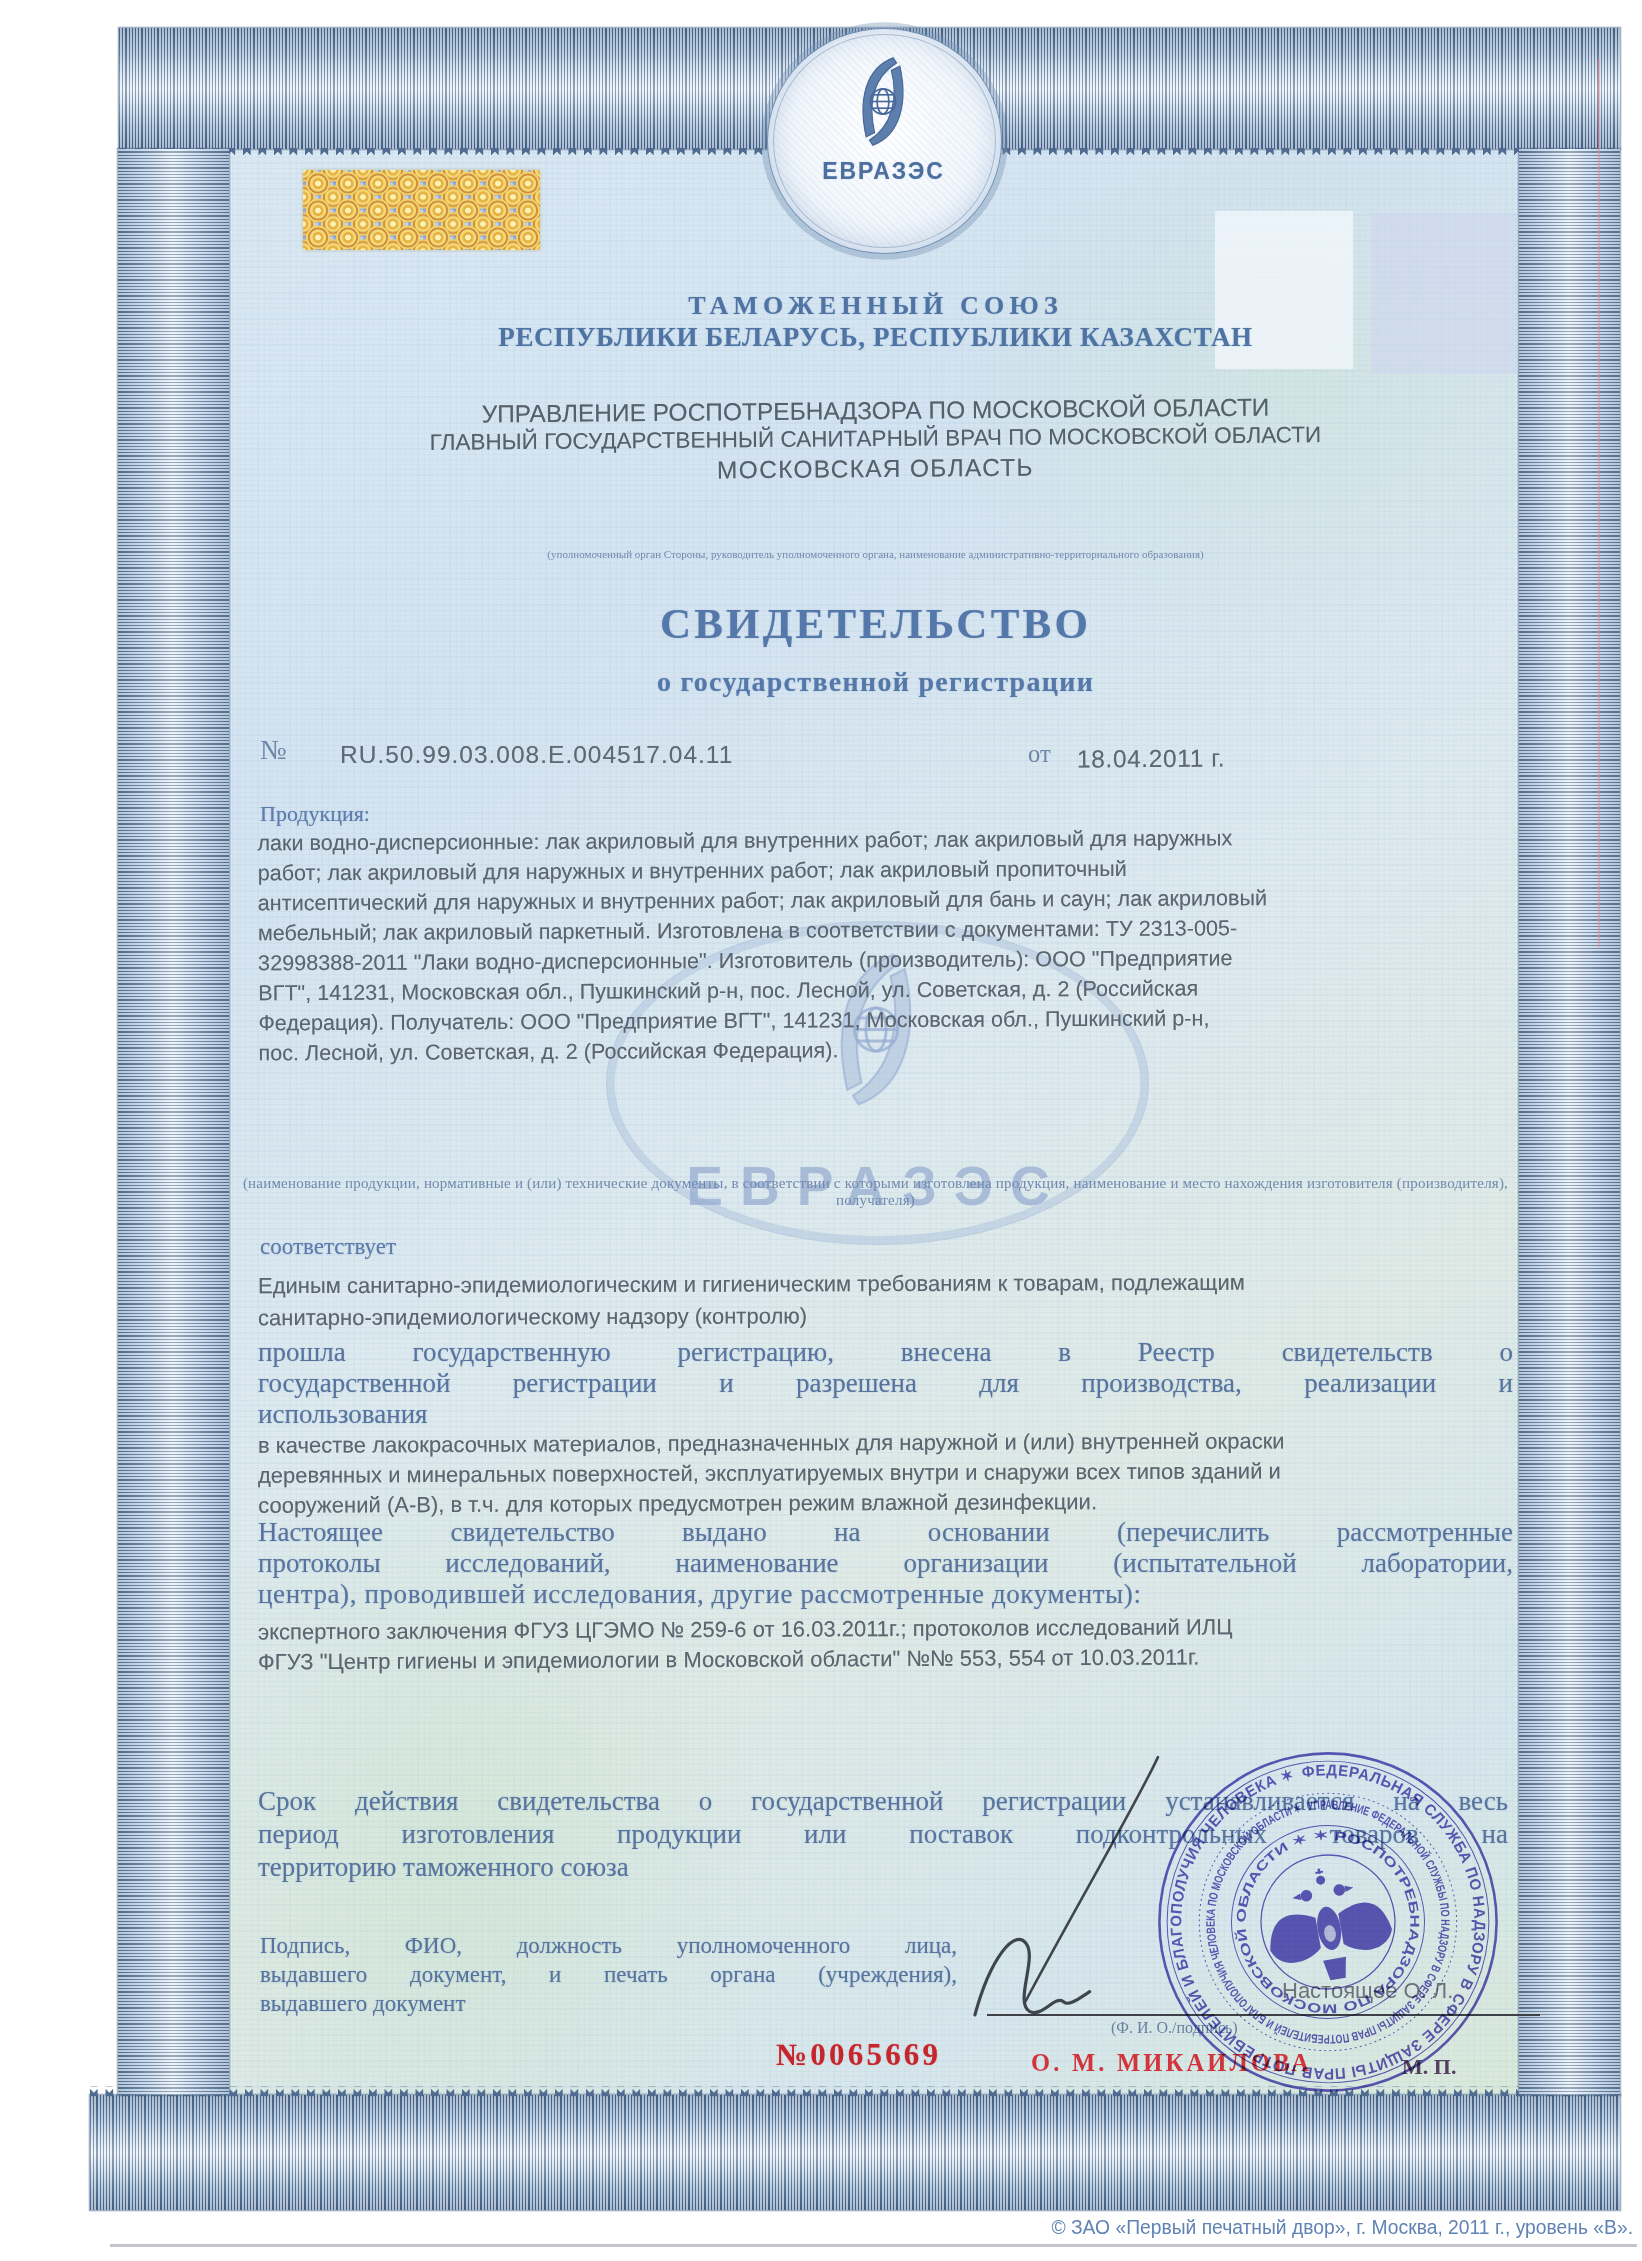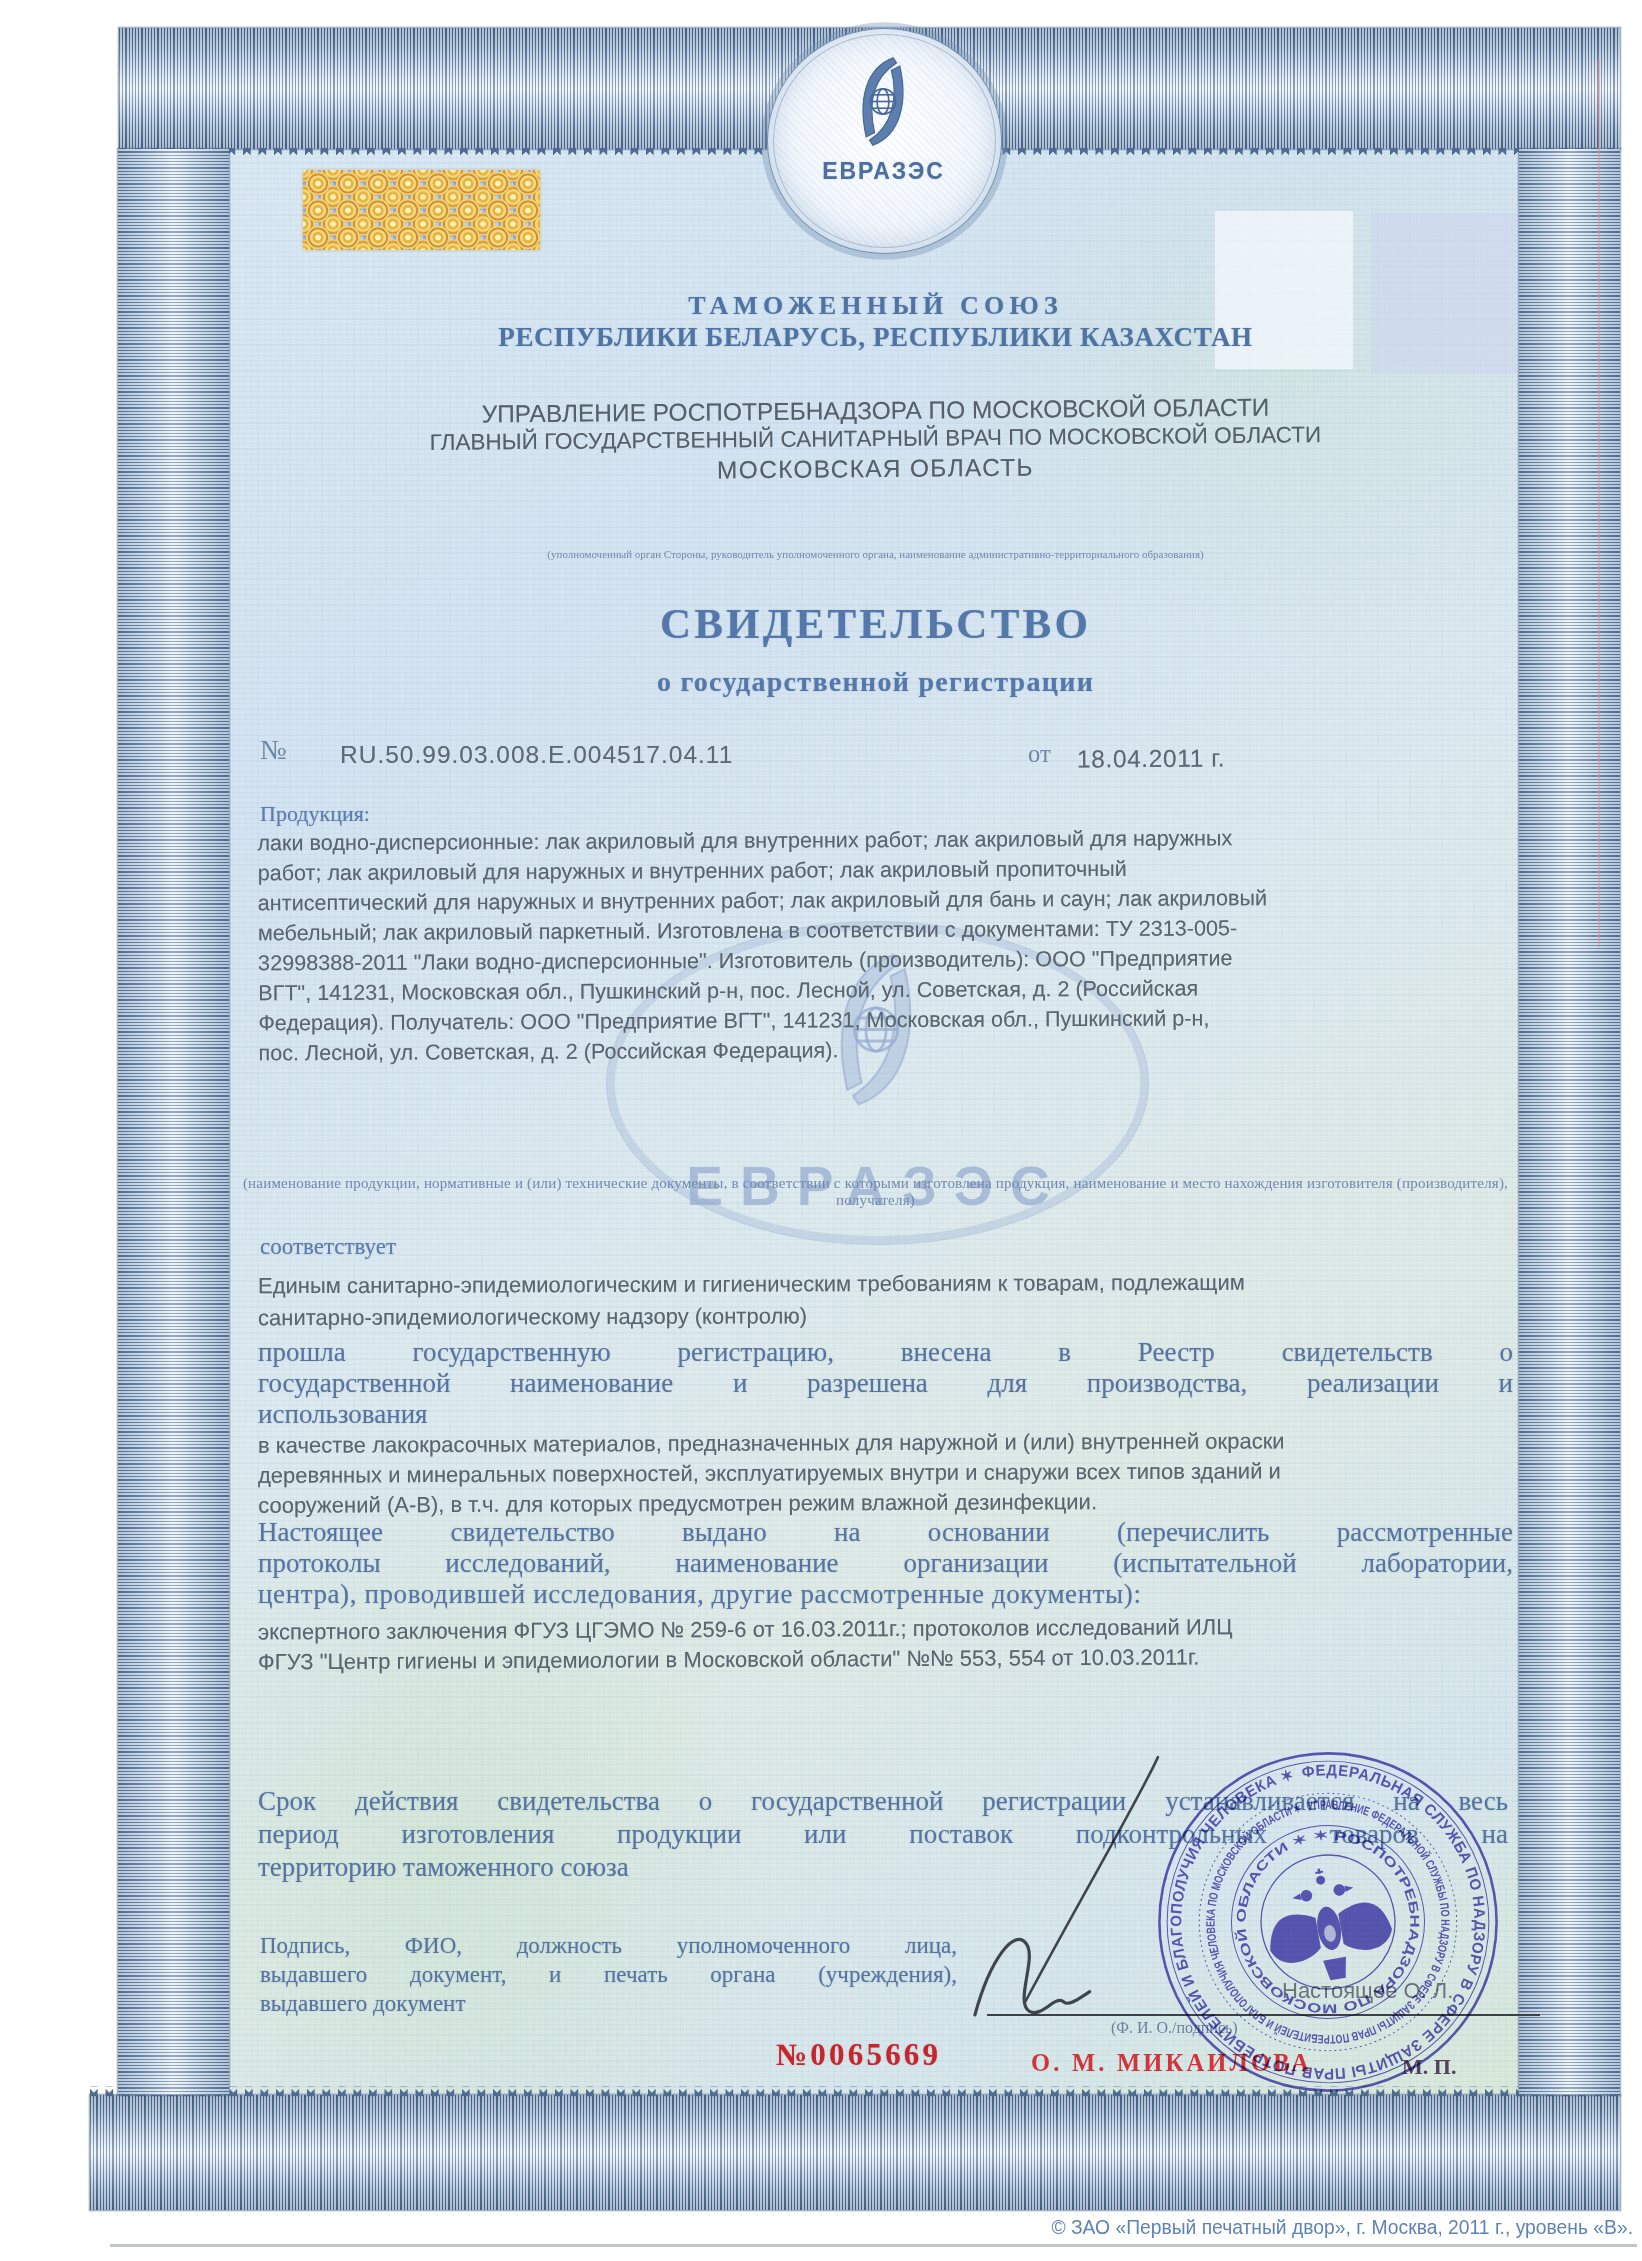--- a/index.html
+++ b/index.html
@@ -169,21 +169,21 @@
   <div class="abs center serif" style="left:225px;top:1175px;width:1301px;font-size:15px;letter-spacing:0.2px;color:#7189ad;">(наименование продукции, нормативные и (или) технические документы, в соответствии с которыми изготовлена продукция, наименование и место нахождения изготовителя (производителя), получателя)</div>
 
   <div class="abs serif blue-soft" style="left:260px;top:1234px;font-size:23px;color:#5c7cae;">соответствует</div>
   <div class="abs sans gray-soft" style="left:258px;top:1268px;width:1288px;font-size:22px;line-height:32px;color:#5b656f;transform:rotate(-0.2deg);">
     <div>Единым санитарно-эпидемиологическим и гигиеническим требованиям к товарам, подлежащим</div>
     <div>санитарно-эпидемиологическому надзору (контролю)</div>
   </div>
 
   <div class="abs serif stat blue-soft just" style="left:258px;top:1337px;width:1255px;">
     <div>прошла государственную регистрацию, внесена в Реестр свидетельств о</div>
-    <div>государственной наименование и разрешена для производства, реализации и</div>
+    <div>государственной регистрации и разрешена для производства, реализации и</div>
     <div style="text-align:left;text-align-last:left;">использования</div>
   </div>
 
   <div class="abs sans gray-soft" style="left:258px;top:1428px;width:1292px;font-size:22px;line-height:30px;color:#5b656f;transform:rotate(-0.25deg);">
     <div>в качестве лакокрасочных материалов, предназначенных для наружной и (или) внутренней окраски</div>
     <div>деревянных и минеральных поверхностей, эксплуатируемых внутри и снаружи всех типов зданий и</div>
     <div>сооружений (А-В), в т.ч. для которых предусмотрен режим влажной дезинфекции.</div>
   </div>
 
   <div class="abs serif stat blue-soft just" style="left:258px;top:1517px;width:1255px;">

